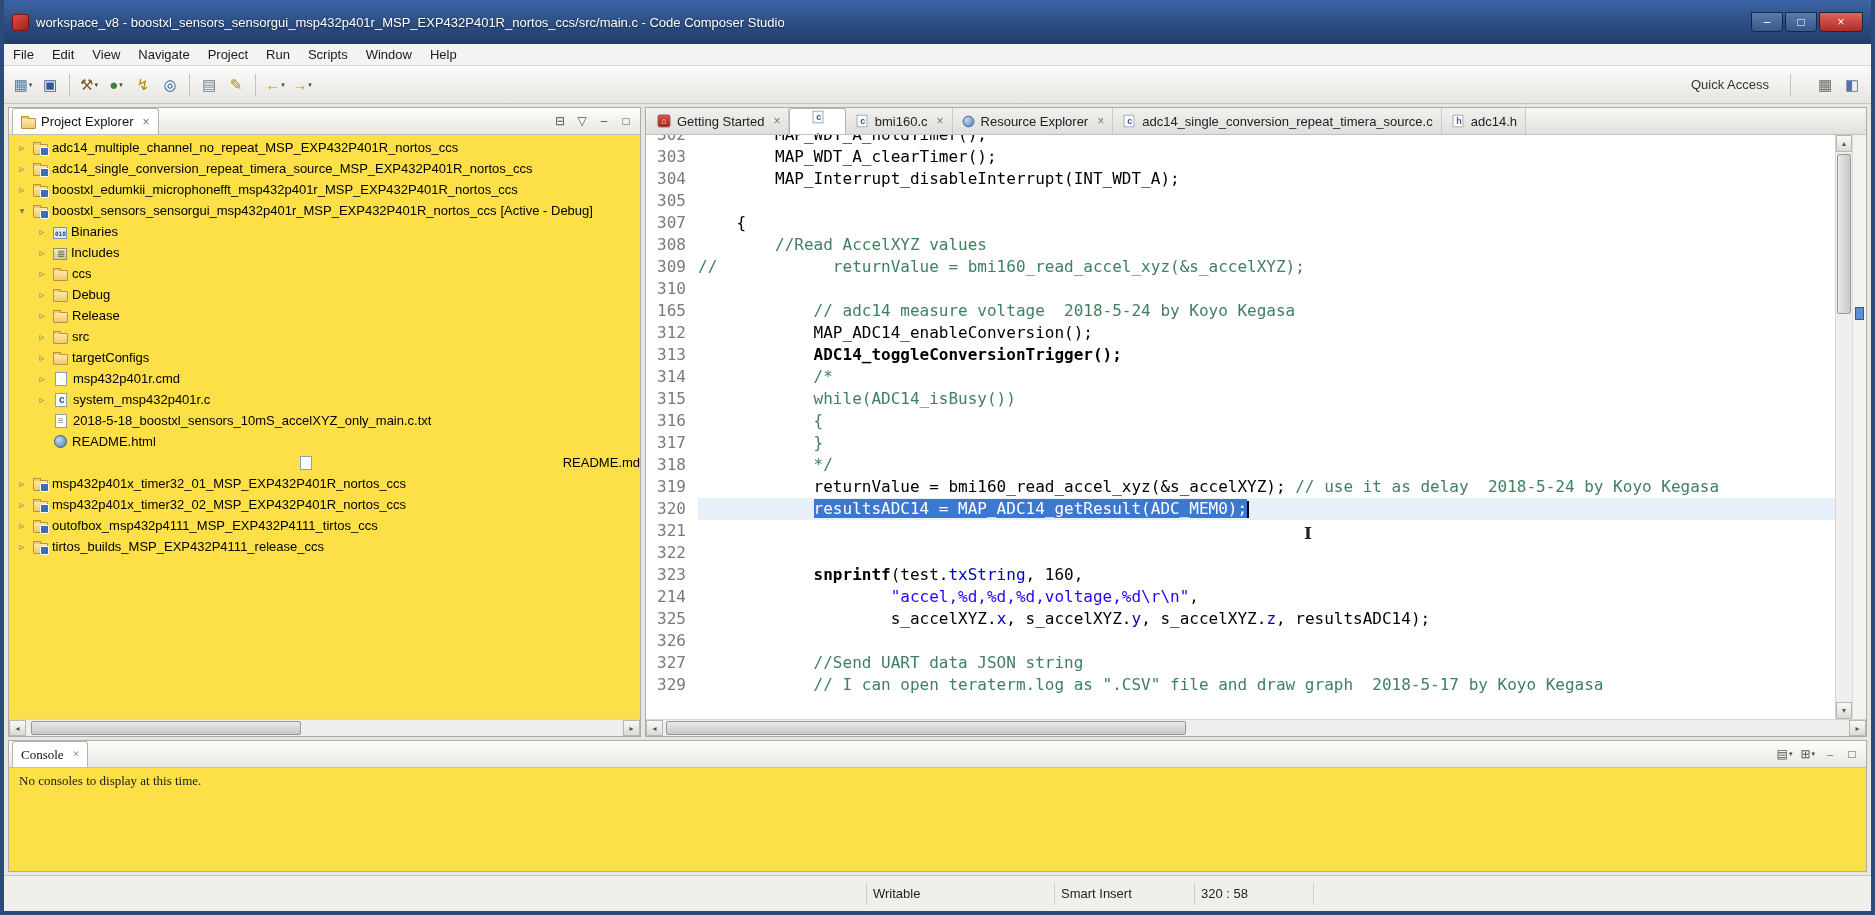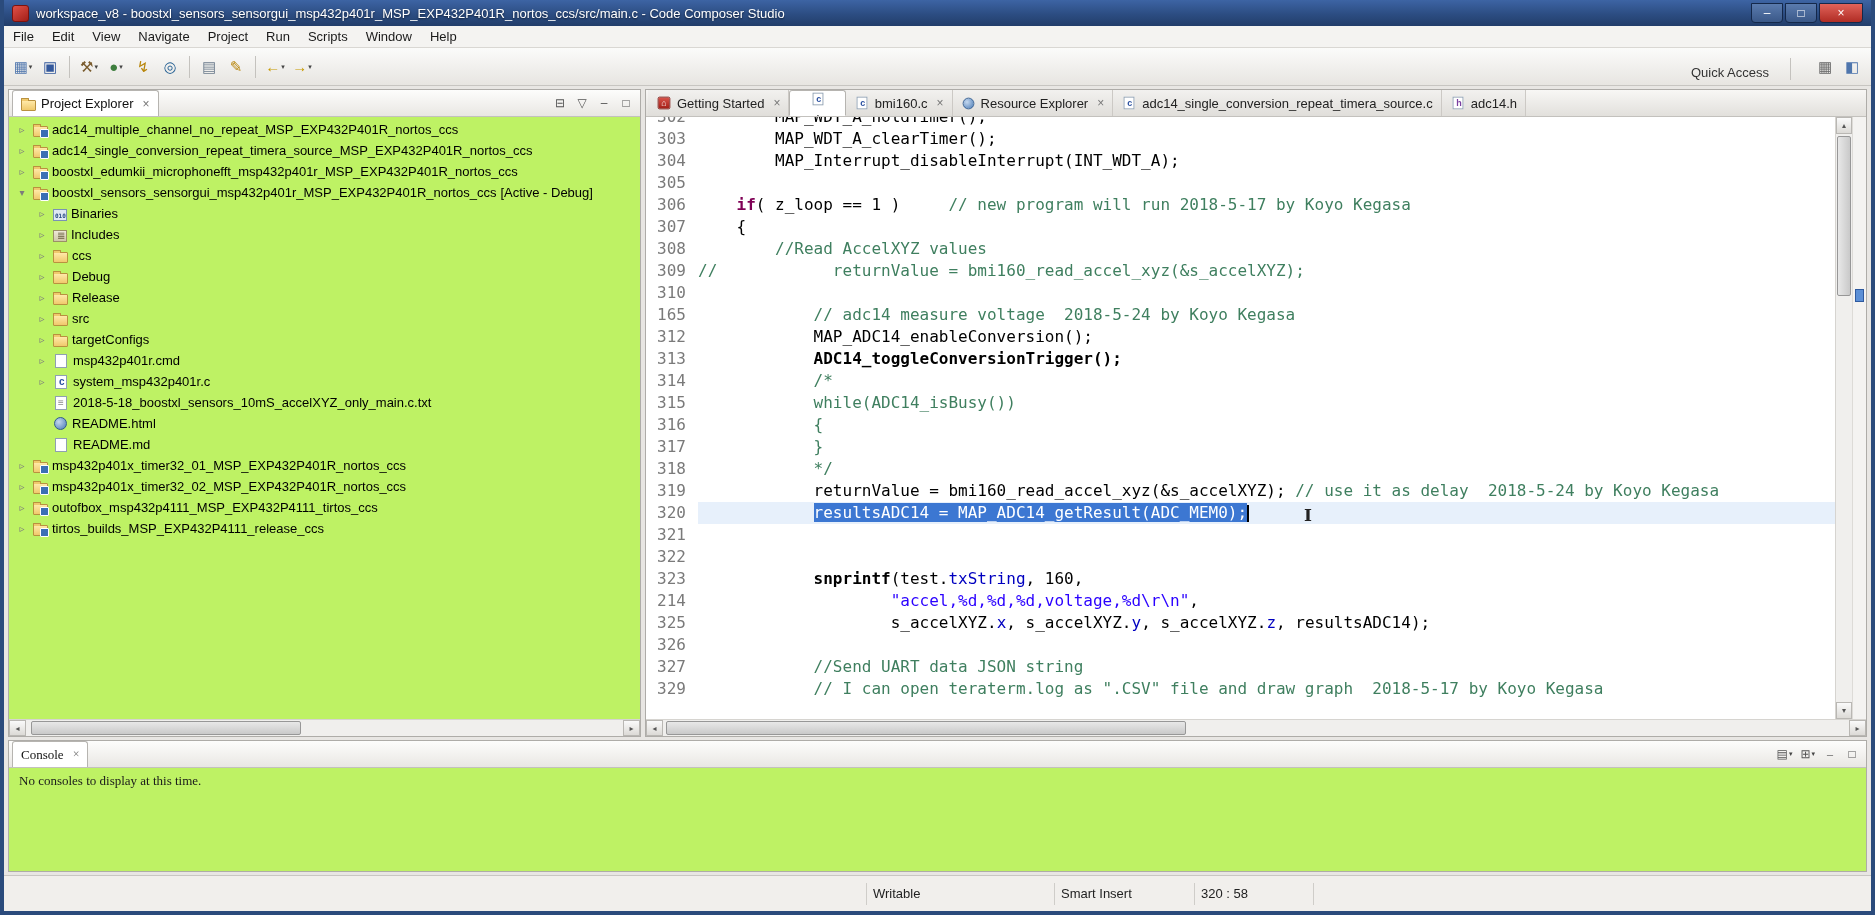--- a/index.html
+++ b/index.html
@@ -1,46 +1,46 @@
 <!DOCTYPE html>
 <html><head>
 <meta charset="utf-8">
 <style>
   html,body{margin:0;padding:0;overflow:hidden;background:#2b4b7c;}
   *{box-sizing:border-box;}
   .window{width:1875px;height:915px;display:flex;flex-direction:column;
     border-left:4px solid #2b4b7c;border-right:4px solid #2b4b7c;border-bottom:4px solid #2b4b7c;
     font-family:"Liberation Sans",sans-serif;background:#e8e6e3;}
   
-  .titlebar{height:26px;flex:none;display:flex;align-items:center;padding:0 8px;gap:7px;
+  .titlebar{height:44px;flex:none;display:flex;align-items:center;padding:0 8px;gap:7px;
     background:linear-gradient(180deg,#3d64a4 0%,#2c4d82 55%,#223d6a 100%);color:#fff;font-size:13px;}
   .app-icon{width:17px;height:17px;flex:none;border-radius:3px;background:linear-gradient(145deg,#e05148,#a31f18);
     border:1px solid #7e120d;}
   .title-text{white-space:nowrap;overflow:hidden;text-overflow:ellipsis;text-shadow:0 1px 2px rgba(0,0,0,.6);}
   .win-controls{margin-left:auto;display:flex;gap:2px;}
   .win-btn{width:32px;height:20px;display:flex;align-items:center;justify-content:center;color:#fff;
     font-size:12px;border:1px solid #14284a;border-radius:0 0 4px 4px;
     background:linear-gradient(#5a7bae,#3a5888);cursor:default;}
   .win-btn.close{width:44px;background:linear-gradient(#e0635a,#b02c24);}
   
   .menubar{height:22px;flex:none;display:flex;align-items:center;background:#f4f3f1;border-bottom:1px solid #d9d7d3;}
   .menu-item{padding:3px 9px;font-size:13px;color:#1a1a1a;}
   
   .toolbar{height:38px;flex:none;display:flex;align-items:center;padding:2px 6px;
     background:linear-gradient(#fbfbfa,#e7e5e1);border-bottom:1px solid #c7c5c1;}
   .toolbar-main{display:flex;align-items:center;gap:1px;}
   .tb-btn{height:26px;min-width:26px;padding:0 2px;display:flex;align-items:center;justify-content:center;border:1px solid transparent;border-radius:2px;}
   .tb-glyph{font-size:15px;line-height:1;}
   .dd-arrow{font-size:7px;color:#444;margin-left:1px;}
   .tb-sep{width:1px;height:22px;background:#c4c2be;margin:0 5px;display:inline-block;}
-  .toolbar-right{margin-left:auto;display:flex;align-items:flex-end;gap:16px;}
+  .toolbar-right{margin-left:auto;display:flex;align-items:center;gap:16px;}
   .quick-access{font-size:13px;color:#333;}
   
   .main{flex:1;min-height:0;display:flex;padding:3px 4px;gap:4px;background:#e8e6e3;}
-  .panel{background:#bef264;border:1px solid #aeaca8;display:flex;flex-direction:column;position:relative;}
+  .panel{background:#fde047;border:1px solid #aeaca8;display:flex;flex-direction:column;position:relative;}
   .explorer{width:633px;flex:none;}
   .panel-header{height:27px;flex:none;background:linear-gradient(#fdfdfc,#e9e7e3);border-bottom:1px solid #c3c1bd;
     display:flex;align-items:flex-end;}
   .view-tab{display:flex;align-items:center;gap:5px;height:26px;padding:0 8px;margin-left:3px;background:#fff;
     border:1px solid #b6b4b0;border-bottom:none;border-radius:3px 3px 0 0;font-size:13px;color:#111;}
   .header-icons{margin-left:auto;align-self:center;display:flex;align-items:center;gap:2px;padding-right:4px;}
   .header-icons .tb-btn{height:20px;min-width:20px;}
   .header-icons .tb-glyph{font-size:12px;color:#555;}
   .tree{flex:1;overflow:hidden;padding-top:2px;font-size:13px;color:#000;}
   .tree-row{height:21px;display:flex;align-items:center;gap:4px;white-space:nowrap;overflow:hidden;}
@@ -291,21 +291,21 @@
           <div class="tree-row" style="padding-left: 26px;">
             <span class="tree-arrow"></span>
             <span class="ic ic-textfile"></span>
             <span class="tree-label">2018-5-18_boostxl_sensors_10mS_accelXYZ_only_main.c.txt</span>
           </div>
           <div class="tree-row" style="padding-left: 26px;">
             <span class="tree-arrow"></span>
             <span class="ic ic-htmlfile"></span>
             <span class="tree-label">README.html</span>
           </div>
-          <div class="tree-row" style="padding-left: 26px;">
+          <div class="tree-row" style="padding-left: 26px; justify-content: space-between;">
             <span class="tree-arrow"></span>
             <span class="ic ic-file"></span>
             <span class="tree-label">README.md</span>
           </div>
           <div class="tree-row" style="padding-left: 6px;">
             <span class="tree-arrow">▹</span>
             <span class="ic ic-project"></span>
             <span class="tree-label">msp432p401x_timer32_01_MSP_EXP432P401R_nortos_ccs</span>
           </div>
           <div class="tree-row" style="padding-left: 6px;">
@@ -372,24 +372,20 @@
               <span class="ln">303</span>
               <span class="code-text"><span>        MAP_WDT_A_clearTimer();</span></span>
             </div>
             <div class="code-row">
               <span class="ln">304</span>
               <span class="code-text"><span>        MAP_Interrupt_disableInterrupt(INT_WDT_A);</span></span>
             </div>
             <div class="code-row">
               <span class="ln">305</span>
               <span class="code-text"></span>
-            </div>
-            <div class="code-row">
-              <span class="ln">306</span>
-              <span class="code-text"><span>    </span><span class="tk-kw">if</span><span>( z_loop == 1 )     </span><span class="tk-cm">// new program will run 2018-5-17 by Koyo Kegasa</span></span>
             </div>
             <div class="code-row">
               <span class="ln">307</span>
               <span class="code-text"><span>    {</span></span>
             </div>
             <div class="code-row">
               <span class="ln">308</span>
               <span class="code-text"><span>        </span><span class="tk-cm">//Read AccelXYZ values</span></span>
             </div>
             <div class="code-row">

